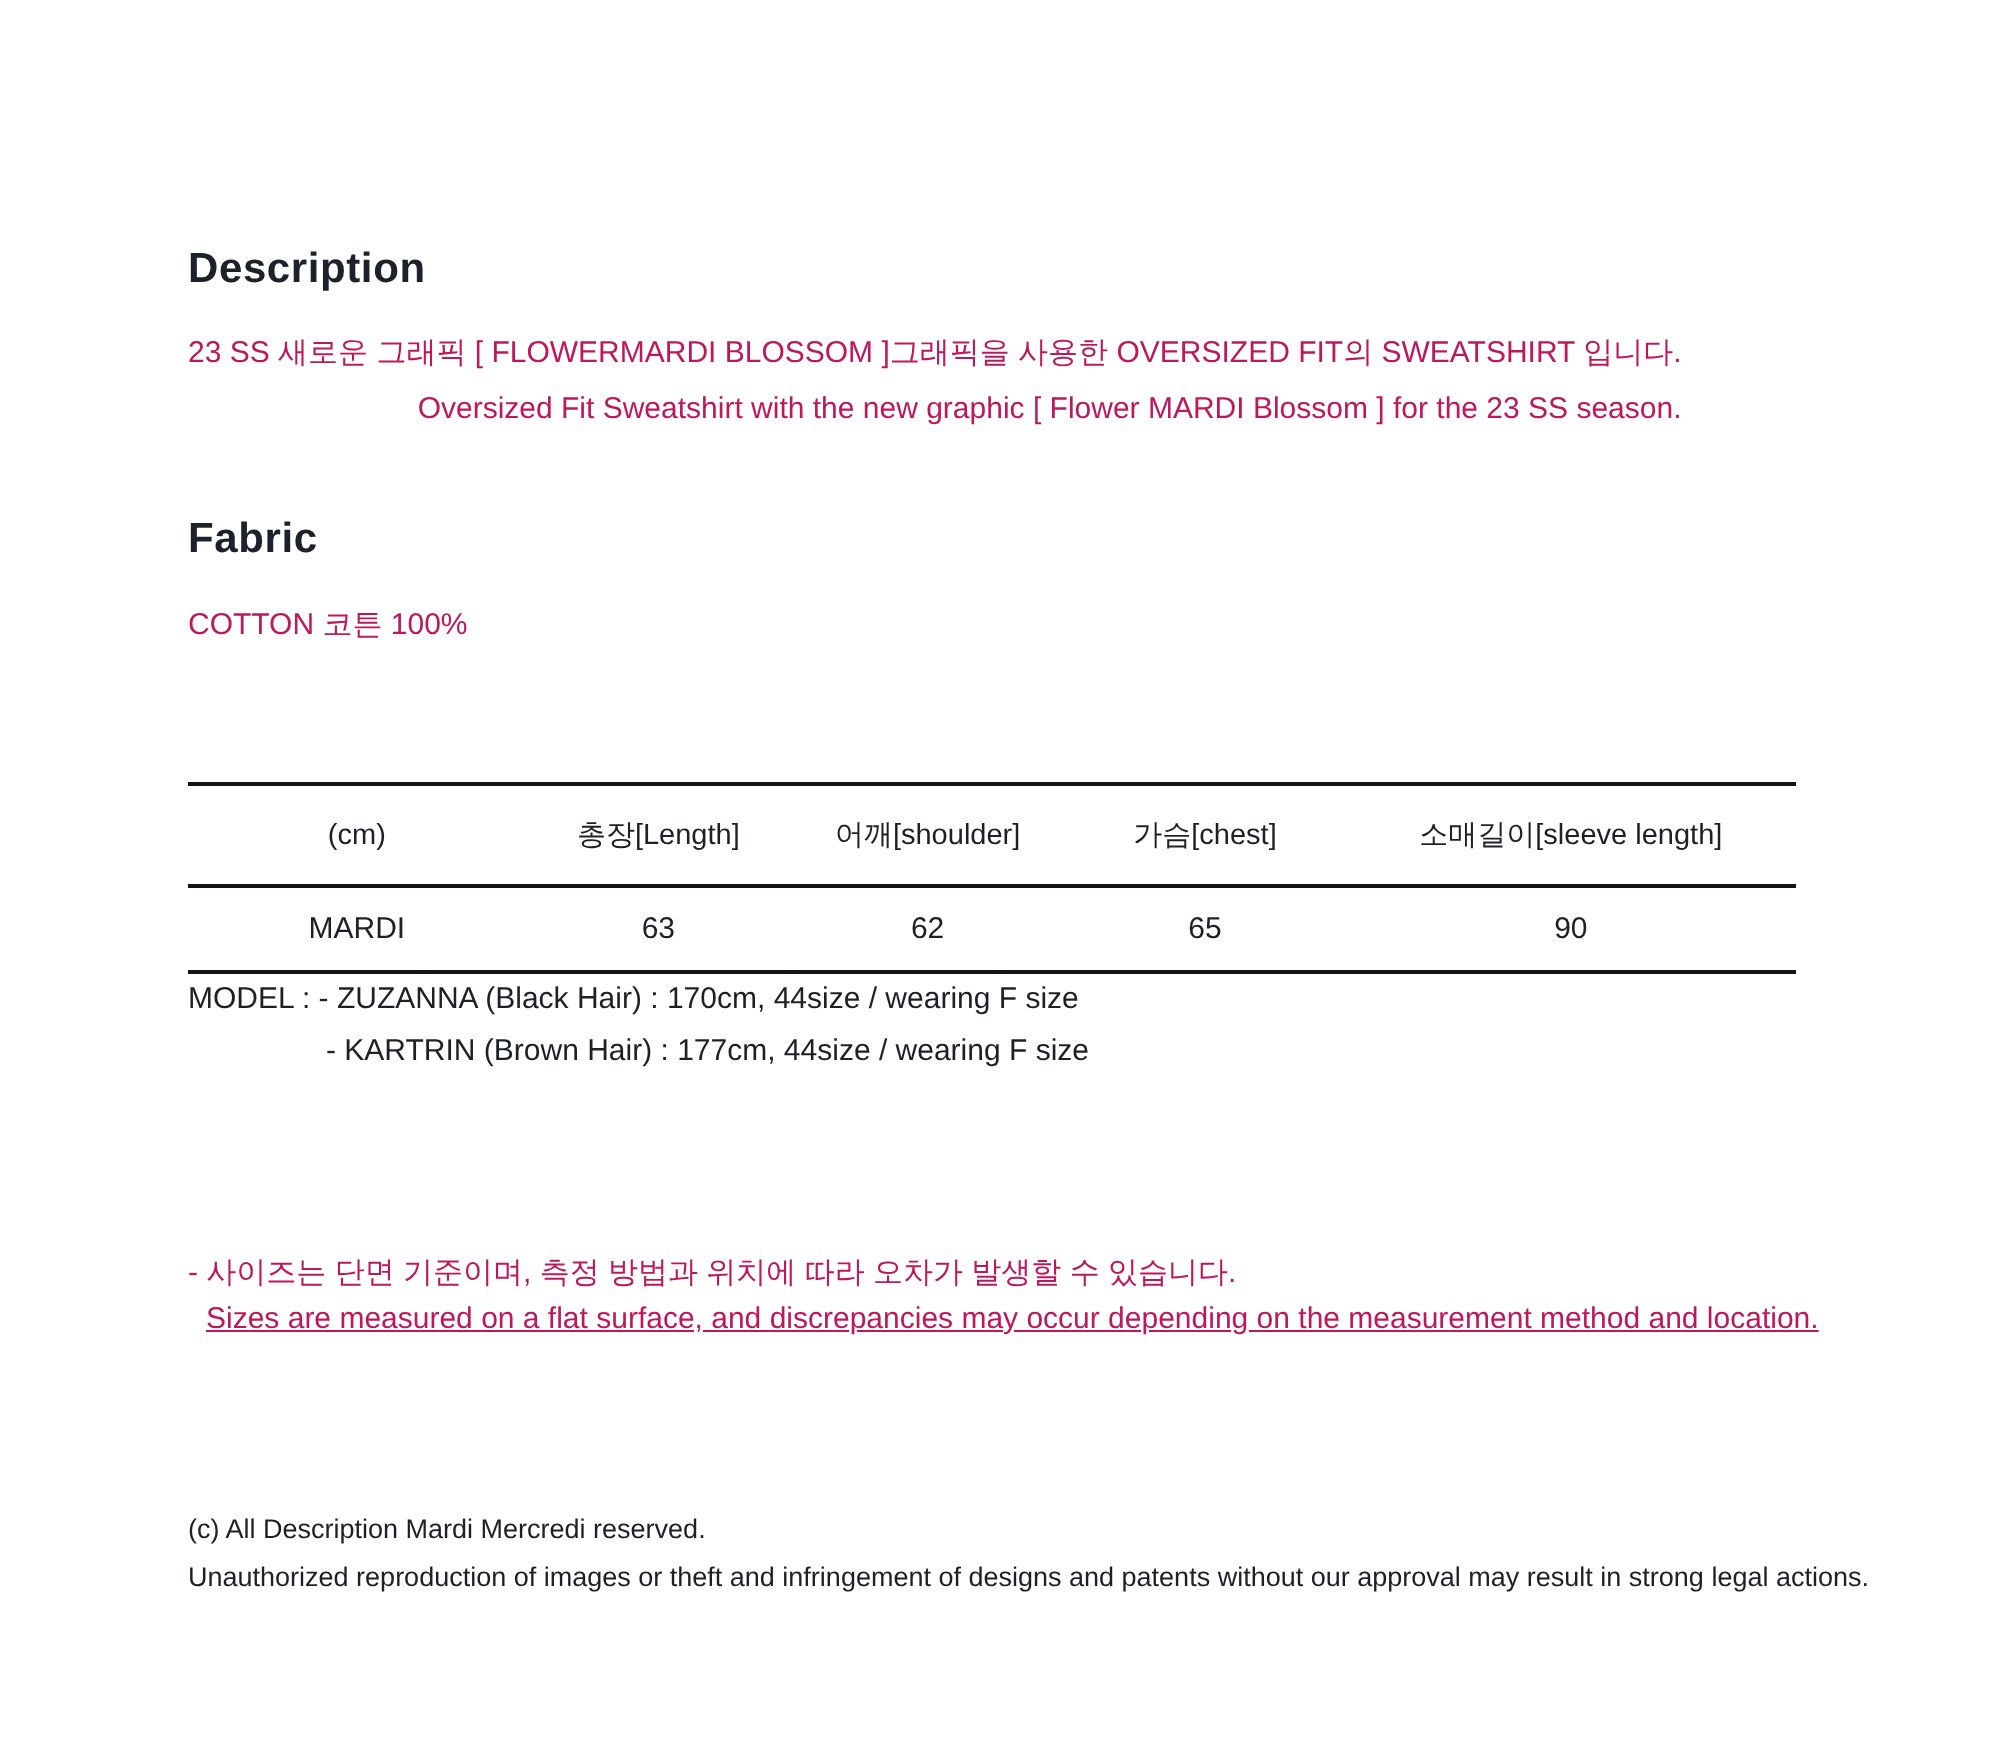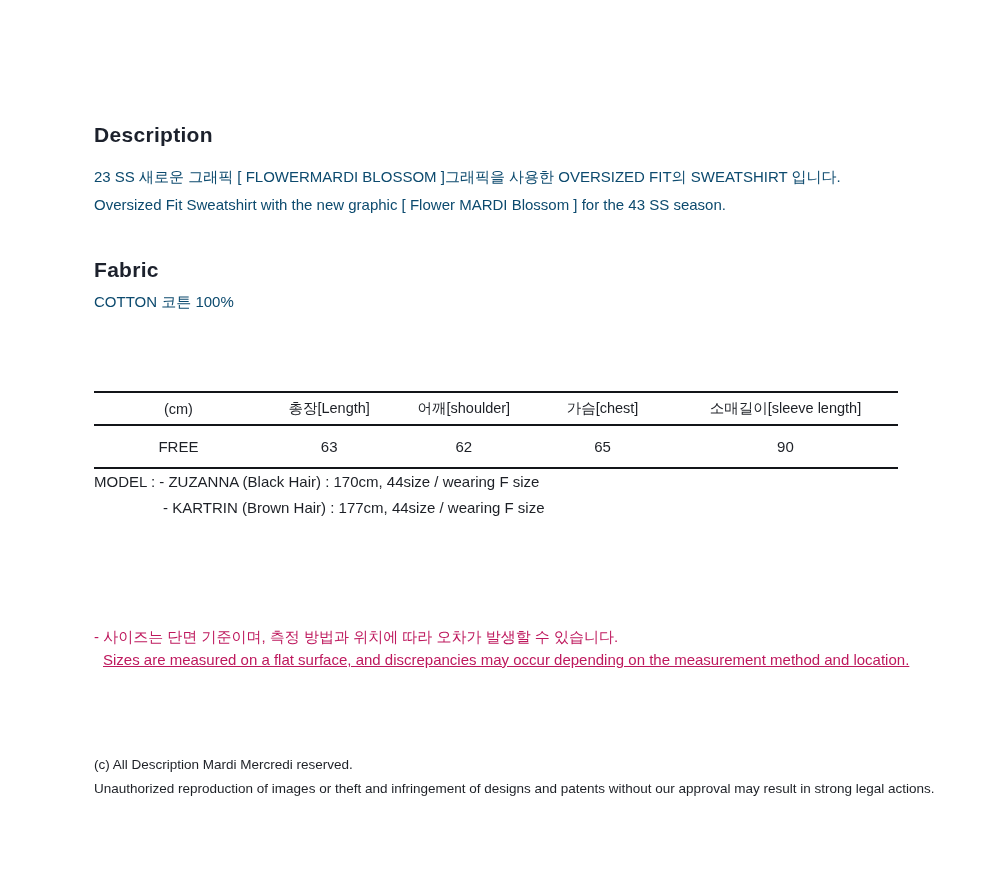--- a/index.html
+++ b/index.html
@@ -20,51 +20,52 @@
     line-height: 26px;
     font-weight: 600;
     letter-spacing: 0.3px;
     color: #1c212c;
     white-space: nowrap;
   }
 
   .body-line {
     font-size: 15px;
     line-height: 28px;
-    color: #0c4a6e;
+    color: #be185d;
     white-space: nowrap;
+    text-align: right;
   }
 
   
   .sec-description { top: 122px; }
   .sec-description .body-line:first-of-type { margin-top: 15px; }
 
   
   .sec-fabric { top: 257px; }
-  .sec-fabric .body-line { margin-top: 9px; line-height: 20px; }
+  .sec-fabric .body-line { margin-top: 20px; line-height: 20px; }
 
   
   .sec-size { top: 376px; }
   table.size-table {
     margin-top: 15px;
     width: 804px;
     border-collapse: collapse;
     table-layout: fixed;
     border-top: 2px solid #131519;
     border-bottom: 2px solid #131519;
   }
   table.size-table thead tr { border-bottom: 2px solid #131519; }
   table.size-table th, table.size-table td {
     font-weight: 400;
     text-align: center;
     vertical-align: middle;
     color: #1d2026;
     white-space: nowrap;
   }
-  table.size-table th { height: 33px; font-size: 14.5px; }
+  table.size-table th { height: 51px; font-size: 14.5px; }
   table.size-table td { height: 43px; font-size: 15px; }
   .model-block { }
   .model-line { font-size: 15px; line-height: 26px; color: #1d2026; white-space: nowrap; }
   .model-line.indent { padding-left: 69px; }
 
   
   .sec-notes { top: 625px; }
   .note-line { font-size: 15px; line-height: 23px; color: #be185d; white-space: nowrap; }
   .note-line.indent { padding-left: 9px; text-decoration: underline; }
 
@@ -77,21 +78,21 @@
   .copyright-line { font-size: 13.5px; line-height: 24px; color: #1d2026; white-space: nowrap; }
 </style>
 </head>
 <body>
 
 <div class="page">
 
   <div class="section sec-description">
     <h2 class="sec-heading">Description</h2>
     <p class="body-line">23 SS 새로운 그래픽 [ FLOWERMARDI BLOSSOM ]그래픽을 사용한 OVERSIZED FIT의 SWEATSHIRT 입니다.</p>
-    <p class="body-line">Oversized Fit Sweatshirt with the new graphic [ Flower MARDI Blossom ] for the 43 SS season.</p>
+    <p class="body-line">Oversized Fit Sweatshirt with the new graphic [ Flower MARDI Blossom ] for the 23 SS season.</p>
   </div>
 
   <div class="section sec-fabric">
     <h2 class="sec-heading">Fabric</h2>
     <p class="body-line">COTTON 코튼 100%</p>
   </div>
 
   <div class="section sec-size">
 
     <table class="size-table">
@@ -106,21 +107,21 @@
         <tr>
           <th>(cm)</th>
           <th>총장[Length]</th>
           <th>어깨[shoulder]</th>
           <th>가슴[chest]</th>
           <th>소매길이[sleeve length]</th>
         </tr>
       </thead>
       <tbody>
         <tr>
-          <td>FREE</td>
+          <td>MARDI</td>
           <td>63</td>
           <td>62</td>
           <td>65</td>
           <td>90</td>
         </tr>
       </tbody>
     </table>
 
     <div class="model-block">
       <p class="model-line">MODEL : - ZUZANNA (Black Hair) : 170cm, 44size / wearing F size</p>

